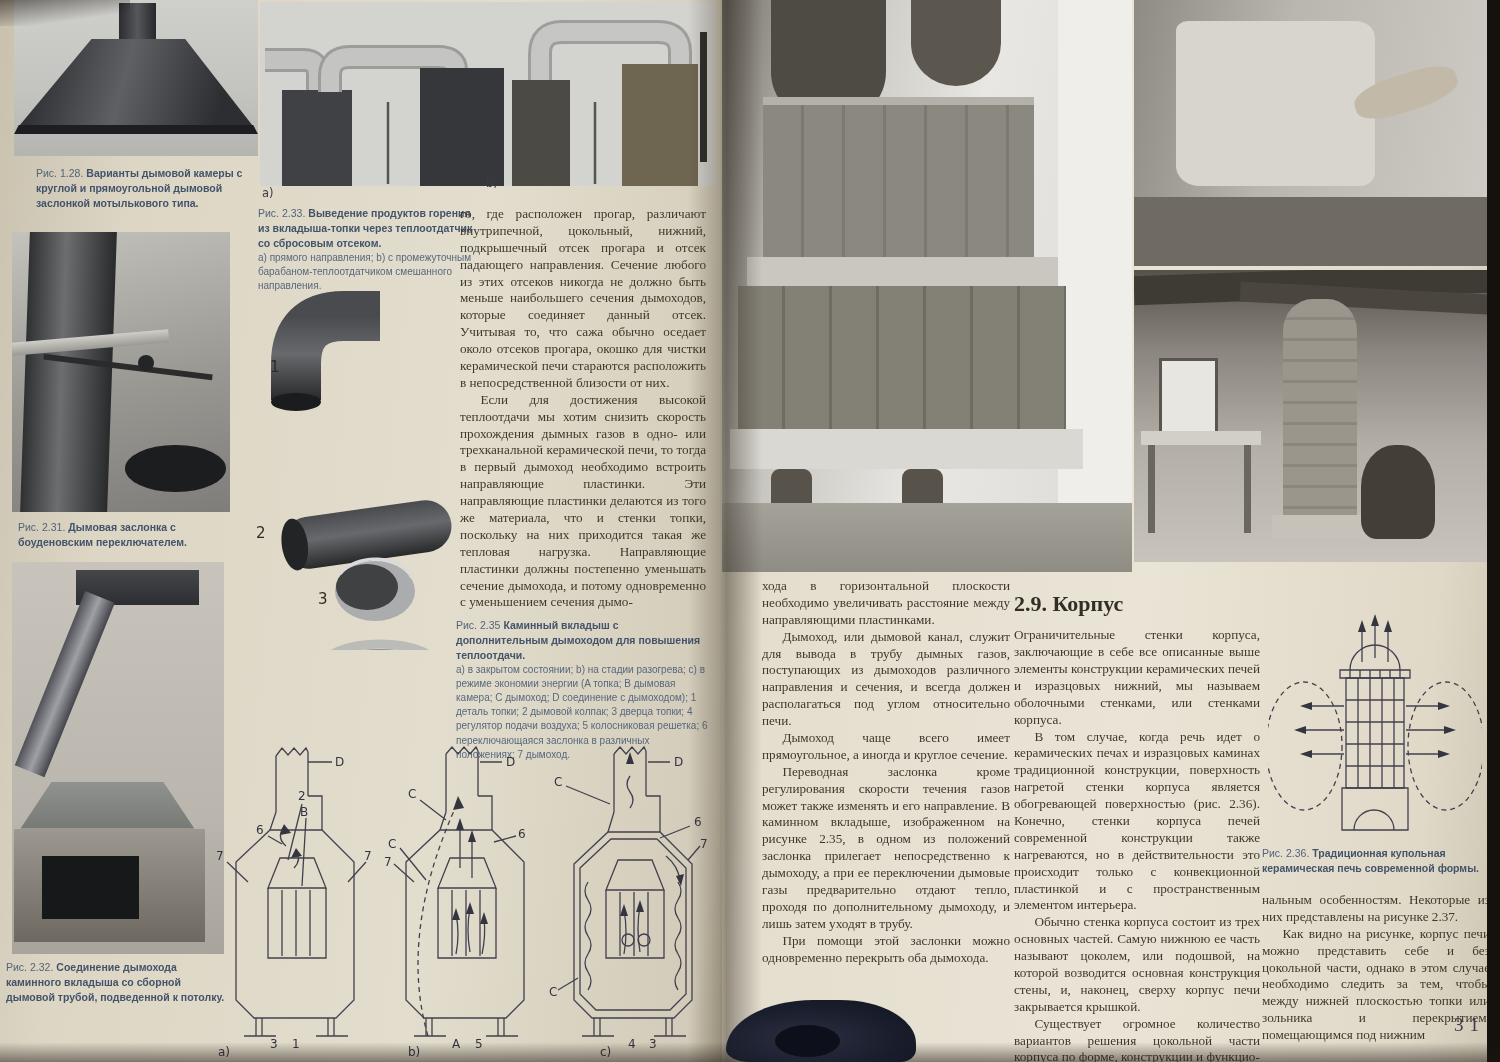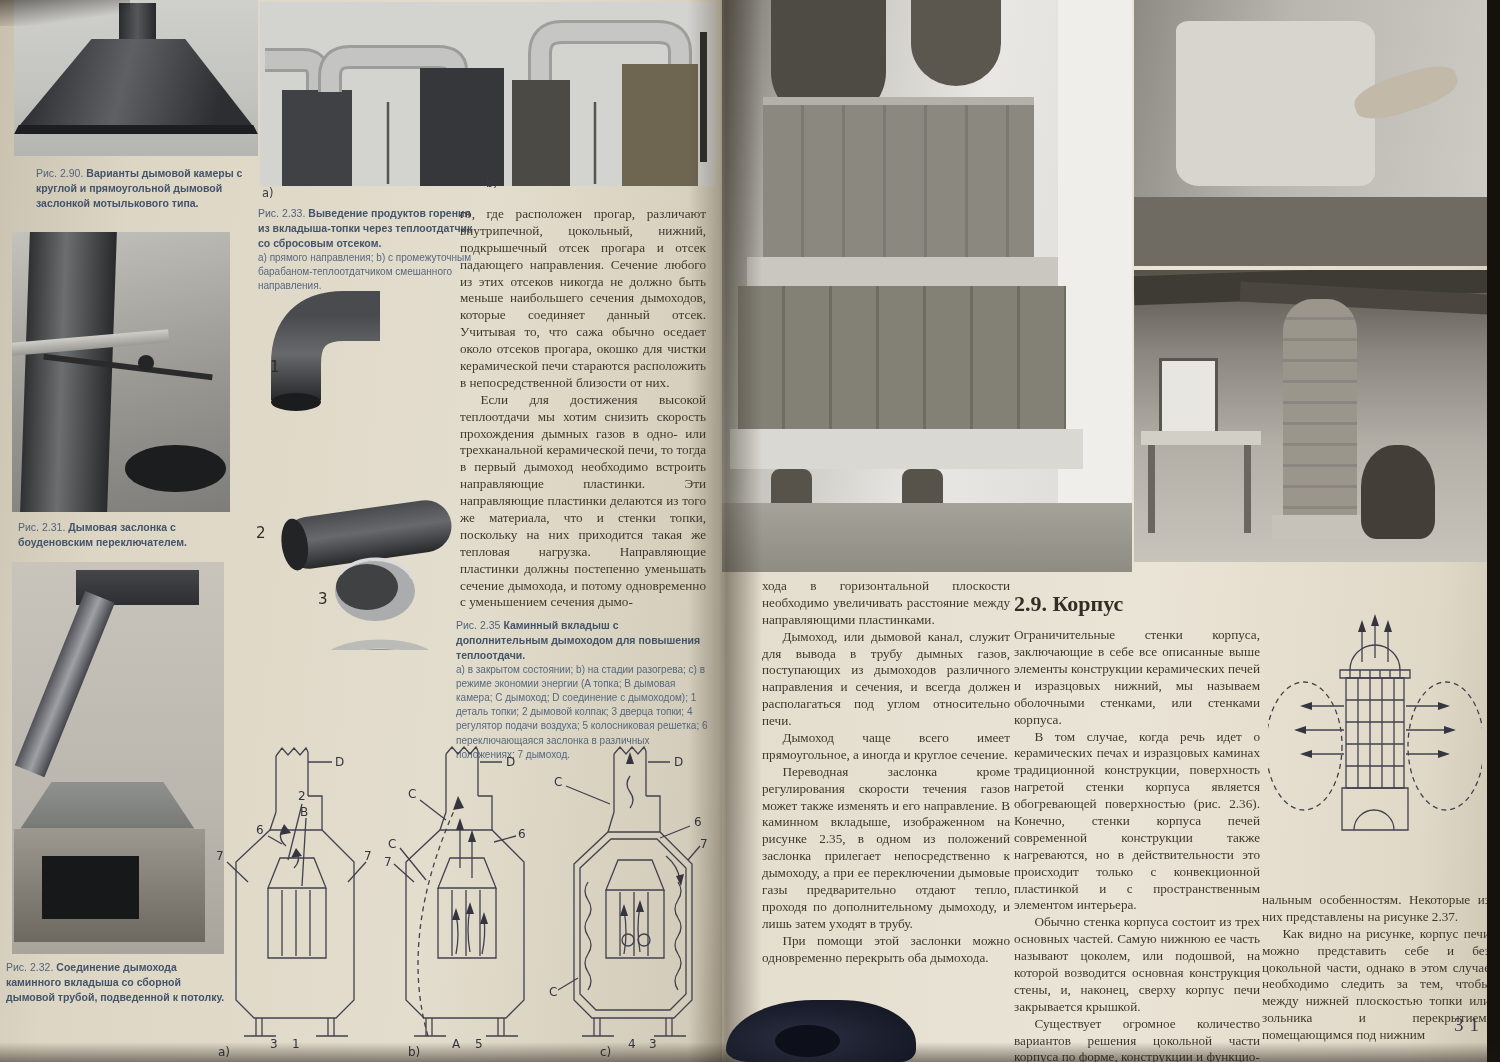--- a/index.html
+++ b/index.html
@@ -47,21 +47,21 @@
 
   <div id="page-left" class="page">
 
     <div class="photo" style="left:14px;top:0;width:244px;height:156px;background:linear-gradient(180deg,#cfcfcb,#c3c3bf 60%,#b4b4b0);">
       <div style="position:absolute;left:43%;top:2%;width:15%;height:24%;background:linear-gradient(90deg,#2a2c30,#55575b 50%,#26282c);"></div>
       <div style="position:absolute;left:2%;top:25%;width:96%;height:56%;clip-path:polygon(31% 0,71% 0,100% 100%,0 100%);background:linear-gradient(105deg,#212327,#5e6064 45%,#2c2e32 85%);"></div>
       <div style="position:absolute;left:0;top:80%;width:100%;height:6%;clip-path:polygon(2% 0,98% 0,100% 100%,0 100%);background:#1c1e22;"></div>
     </div>
 
     <div class="caption" style="left:36px;top:166px;width:220px;">
-      <span class="lbl">Рис. 2.90.</span><b>Варианты дымовой камеры с круглой и прямоугольной дымовой заслонкой мотылькового типа.</b>
+      <span class="lbl">Рис. 1.28.</span><b>Варианты дымовой камеры с круглой и прямоугольной дымовой заслонкой мотылькового типа.</b>
     </div>
 
     <div class="photo" style="left:12px;top:232px;width:218px;height:280px;background:linear-gradient(168deg,#c4c2bd,#9a9893 55%,#7f7d79);">
       <div style="position:absolute;left:6%;top:0;width:40%;height:100%;background:linear-gradient(90deg,#2e3032,#6c6e70 42%,#282a2c);transform:skewX(-2deg);"></div>
       <div style="position:absolute;left:0;top:37%;width:72%;height:4.5%;background:linear-gradient(180deg,#d0cec9,#9b9994);transform:rotate(-5deg);"></div>
       <div style="position:absolute;left:14%;top:47%;width:78%;height:2%;background:#2b2b2b;transform:rotate(7deg);"></div>
       <div style="position:absolute;left:58%;top:44%;width:16px;height:16px;border-radius:50%;background:#232527;"></div>
       <div style="position:absolute;left:52%;top:76%;width:46%;height:17%;border-radius:50%;background:#1b1d1f;"></div>
     </div>
 
@@ -300,20 +300,23 @@
       <polygon class="fill" points="38,142 38,150 26,146"></polygon>
       <polygon class="fill" points="44,166 44,174 32,170"></polygon>
       <path d="M138 122 H176 M138 146 H182 M138 170 H176"></path>
       <polygon class="fill" points="170,118 170,126 182,122"></polygon>
       <polygon class="fill" points="176,142 176,150 188,146"></polygon>
       <polygon class="fill" points="170,166 170,174 182,170"></polygon>
       <rect x="74" y="204" width="66" height="42"></rect>
       <path d="M86 246 A20 20 0 0 1 126 246"></path>
     </svg>
 
+    <div class="caption" style="left:540px;top:846px;width:226px;">
+      <span class="lbl">Рис. 2.36.</span><b>Традиционная купольная керамическая печь современной формы.</b>
+    </div>
 
     <div class="bodycol" style="left:540px;top:892px;width:228px;">
       <p>нальным особенностям. Некоторые из них представлены на рисунке 2.37.</p>
       <p class="ind">Как видно на рисунке, корпус печи можно представить себе и без цокольной части, однако в этом случае необходимо следить за тем, чтобы между нижней плоскостью топки или зольника и перекрытием, помещающимся под нижним</p>
     </div>
 
     <div id="page-num-right" style="left:732px;top:1014px;">31</div>
   </div>
 
   <div id="corner-dark"></div>

